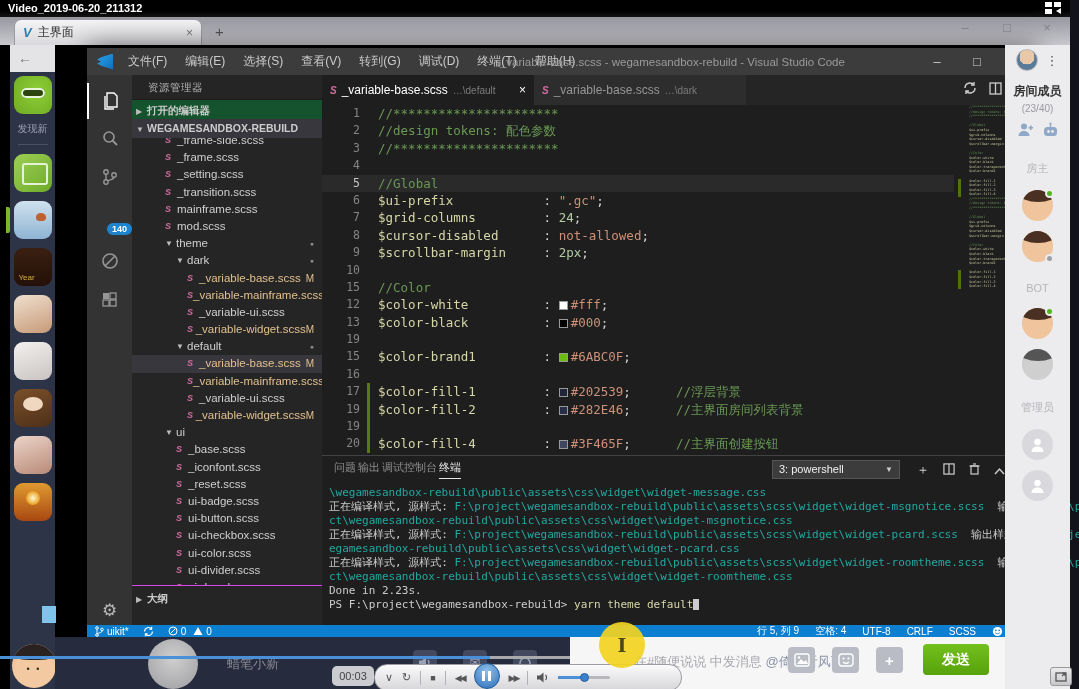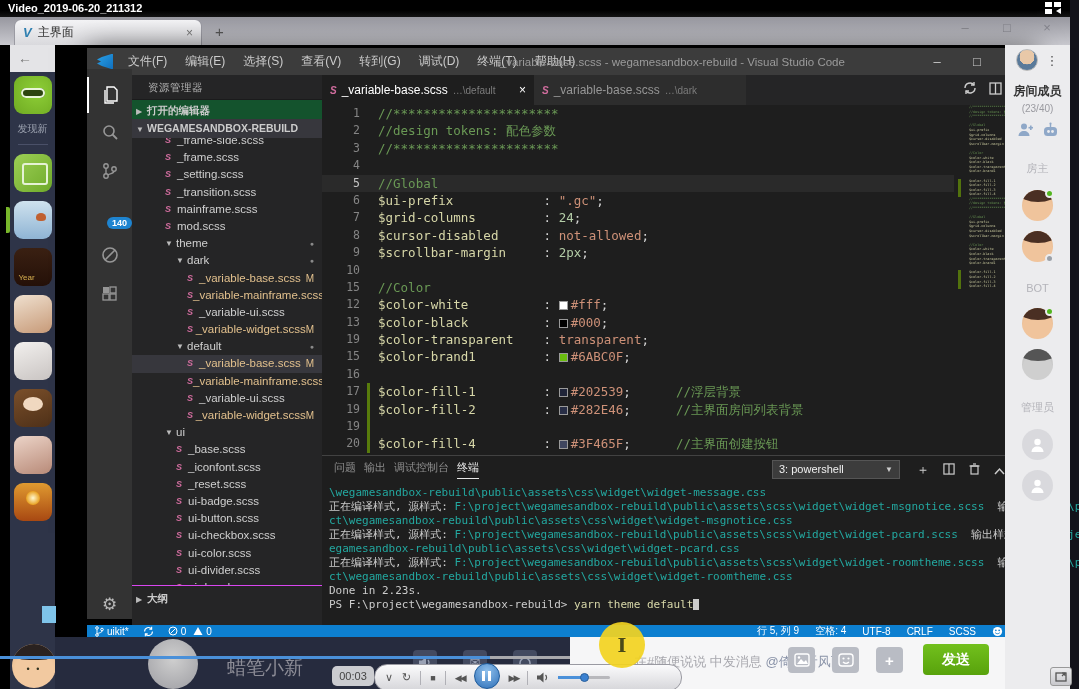--- a/index.html
+++ b/index.html
@@ -59,21 +59,21 @@
   
   .vscode { left:55px; top:48px; width:950px; height:485px; background:#1e1e1e; box-shadow:0 0 26px rgba(0,0,0,.6);margin-left:32px; }
   .vs-title { position:absolute; left:0; top:0; width:950px; height:27px; background:#3c3c3c; display:flex; align-items:center; color:#cccccc; font-size:12px; }
   .vs-logo { width:16px; height:16px; margin:0 8px 0 10px; background:linear-gradient(135deg,#2aa2e8,#0f6ebd); clip-path:polygon(100% 0,100% 100%,30% 78%,0 62%,25% 50%,0 38%,30% 22%); }
   .vs-menus { display:flex; gap:4px; }
   .vs-menus span { padding:2px 7px; }
   .vs-window-title { position:absolute; left:50%; transform:translateX(-18%); color:#9b9b9b; font-size:11.5px; white-space:nowrap; }
   .vs-ctrls { margin-left:auto; display:flex; }
   .vs-ctrls span { width:40px; text-align:center; font-size:13px; color:#ccc; }
 
-  .vs-activity { position:absolute; left:0; top:21px; width:45px; height:550px; background:#333333; }
+  .vs-activity { position:absolute; left:0; top:27px; width:45px; height:550px; background:#333333; }
   .act-icon { position:absolute; left:0; width:45px; height:36px; display:flex; align-items:center; justify-content:center; opacity:.65; }
   .act-icon.on { opacity:1; border-left:2px solid #fff; }
   .act-icon svg { display:block; }
   .scm-badge { position:absolute; left:20px; top:148px; background:#1e84d0; color:#fff; font-size:9px; border-radius:8px; padding:1px 5px; font-weight:bold; }
   .act-gear { position:absolute; left:0; top:525px; width:45px; text-align:center; color:#b8b8b8; font-size:17px; }
 
   .vs-sidebar { position:absolute; left:45px; top:27px; width:190px; height:550px; background:#252526; color:#cccccc; overflow:hidden; }
   .sb-title { height:24px; line-height:24px; padding-left:16px; font-size:10.5px; color:#b3b3b3; letter-spacing:.5px; }
   .sb-section { height:20px; line-height:20px; font-size:10.5px; font-weight:bold; padding-left:4px; background:#14532d; border-top:1px solid #1b1b1c; }
   .sb-root { height:19px; line-height:19px; font-size:10.5px; font-weight:bold; padding-left:4px; background:#37373d; }
@@ -151,21 +151,21 @@
   .m-av.face-gray .face:before { content:""; position:absolute; left:-2px; top:-3px; width:36px; height:15px; background:#555; border-radius:50%; }
   .m-av.placeholder .face { background:#d9d9dd; }
   .m-av .dot { position:absolute; right:-1px; top:-1px; width:9px; height:9px; border-radius:50%; border:2px solid #ececee; }
   .m-av .dot.online { background:#52b51e; }
   .m-av .dot.busy { background:#9aa0a8; right:-1px; top:auto; bottom:-1px; }
   .m-av svg { position:absolute; left:7px; top:7px; }
 
   
   .chat-left { left:55px; top:637px; width:515px; height:52px; background:#262b3e; }
   .chat-avatar { position:absolute; left:93px; top:2px; width:50px; height:50px; border-radius:50%; background:radial-gradient(circle at 50% 40%, #cfcfcf, #9d9da2); }
-  .chat-name { position:absolute; left:172px; top:18px; color:#8c8c96; font-size:19px; }
+  .chat-name { position:absolute; left:172px; top:18px; color:#8c8c96; font-size:13px; }
   .chat-tools { position:absolute; left:358px; top:13px; display:flex; gap:26px; }
   .ctool { width:24px; height:24px; border-radius:4px; background:#434a60; display:flex; align-items:center; justify-content:center; color:#9aa2b5; font-size:13px; }
   .chat-right { left:570px; top:637px; width:435px; height:52px; background:#f6f6f7; }
   .chat-ph { position:absolute; left:64px; top:16px; font-size:13px; color:#a8a8ae; }
   .chat-ph .mention { color:#8a93a8; }
   .chat-icons { position:absolute; left:218px; top:10px; display:flex; gap:17px; }
   .cicon { width:27px; height:26px; border-radius:4px; background:#b9bcc4; display:flex; align-items:center; justify-content:center; color:#fff; font-size:15px; font-weight:bold; }
   .send-btn { position:absolute; left:353px; top:7px; width:66px; height:31px; background:linear-gradient(180deg,#72c01d,#58a20c); border-radius:4px; color:#fff; font-size:14px; font-weight:bold; text-align:center; line-height:31px; }
 
   
@@ -447,21 +447,21 @@
           <div class="cl"><span class="gut">4</span><span class="bar"></span><span class="body"></span></div>
           <div class="cl cur"><span class="gut">5</span><span class="bar"></span><span class="body"><span class="c-cm">//Global</span></span></div>
           <div class="cl"><span class="gut">6</span><span class="bar"></span><span class="body"><span class="c-vr">$ui-prefix</span><span class="c-pn">            : </span><span class="c-st">".gc"</span><span class="c-pn">;</span></span></div>
           <div class="cl"><span class="gut">7</span><span class="bar"></span><span class="body"><span class="c-vr">$grid-columns</span><span class="c-pn">         : </span><span class="c-nm">24</span><span class="c-pn">;</span></span></div>
           <div class="cl"><span class="gut">8</span><span class="bar"></span><span class="body"><span class="c-vr">$cursor-disabled</span><span class="c-pn">      : </span><span class="c-vl">not-allowed</span><span class="c-pn">;</span></span></div>
           <div class="cl"><span class="gut">9</span><span class="bar"></span><span class="body"><span class="c-vr">$scrollbar-margin</span><span class="c-pn">     : </span><span class="c-nm">2px</span><span class="c-pn">;</span></span></div>
           <div class="cl"><span class="gut">10</span><span class="bar"></span><span class="body"></span></div>
           <div class="cl"><span class="gut">15</span><span class="bar"></span><span class="body"><span class="c-cm">//Color</span></span></div>
           <div class="cl"><span class="gut">12</span><span class="bar"></span><span class="body"><span class="c-vr">$color-white</span><span class="c-pn">          : </span><span class="sw" style="background: rgb(255, 255, 255);"></span><span class="c-vl">#fff</span><span class="c-pn">;</span></span></div>
           <div class="cl"><span class="gut">13</span><span class="bar"></span><span class="body"><span class="c-vr">$color-black</span><span class="c-pn">          : </span><span class="sw" style="background: rgb(0, 0, 0);"></span><span class="c-vl">#000</span><span class="c-pn">;</span></span></div>
-          <div class="cl"><span class="gut">19</span><span class="bar"></span><span class="body"><span class="c-vr">$color-transparent</span><span class="c-pn">    : </span><span class="c-vl">transparent</span><span class="c-pn">;</span></span></div>
+          <div class="cl"><span class="gut">19</span><span class="bar"></span></div>
           <div class="cl"><span class="gut">15</span><span class="bar"></span><span class="body"><span class="c-vr">$color-brand1</span><span class="c-pn">         : </span><span class="sw" style="background: rgb(106, 188, 15);"></span><span class="c-vl">#6ABC0F</span><span class="c-pn">;</span></span></div>
           <div class="cl"><span class="gut">16</span><span class="bar"></span><span class="body"></span></div>
           <div class="cl mod"><span class="gut">17</span><span class="bar"></span><span class="body"><span class="c-vr">$color-fill-1</span><span class="c-pn">         : </span><span class="sw" style="background: rgb(32, 37, 57);"></span><span class="c-vl">#202539</span><span class="c-pn">;</span><span class="c-cm">      //浮层背景</span></span></div>
           <div class="cl mod"><span class="gut">19</span><span class="bar"></span><span class="body"><span class="c-vr">$color-fill-2</span><span class="c-pn">         : </span><span class="sw" style="background: rgb(40, 46, 70);"></span><span class="c-vl">#282E46</span><span class="c-pn">;</span><span class="c-cm">      //主界面房间列表背景</span></span></div>
           <div class="cl mod"><span class="gut">19</span><span class="bar"></span></div>
           <div class="cl mod"><span class="gut">20</span><span class="bar"></span><span class="body"><span class="c-vr">$color-fill-4</span><span class="c-pn">         : </span><span class="sw" style="background: rgb(63, 70, 95);"></span><span class="c-vl">#3F465F</span><span class="c-pn">;</span><span class="c-cm">      //主界面创建按钮</span></span></div>
         </div>
       <div class="minimap mono" id="minimap">
           <div class="cl"><span class="gut"></span><span class="bar"></span><span class="body"><span class="c-cm">//**********************</span></span></div>
           <div class="cl"><span class="gut"></span><span class="bar"></span><span class="body"><span class="c-cm">//design tokens: 配色参数</span></span></div>
@@ -505,21 +505,21 @@
           <div class="cl mod"><span class="gut"></span><span class="bar"></span><span class="body"><span class="c-vr">$color-fill-4</span><span class="c-pn">         : </span><span class="sw" style="background: rgb(63, 70, 95);"></span><span class="c-vl">#3F465F</span></span></div>
         </div>
       <div class="ed-scrollbar">
         <div class="ed-thumb"></div>
         <div class="ed-mark" style="top:60px;height:85px"></div>
         <div class="ed-mark" style="top:195px;height:45px"></div>
       </div>
 
       <div class="panel">
         <div class="panel-head">
-          <div id="ptabs" style="display:flex;gap:8px">
+          <div id="ptabs" style="display:flex;gap:2px">
               <span class="ptab">问题</span>
               <span class="ptab">输出</span>
               <span class="ptab">调试控制台</span>
               <span class="ptab on">终端</span>
             </div>
           <div class="shell-select">
             <span>3: powershell</span>
               <span class="car">▼</span>
           </div>
           <div class="panel-actions">

